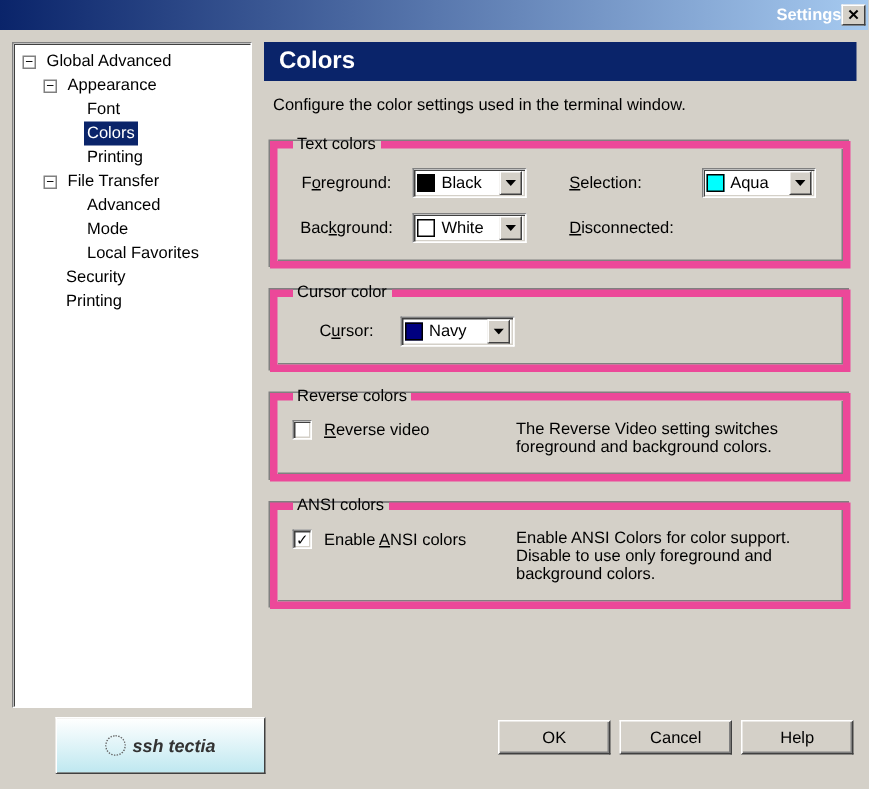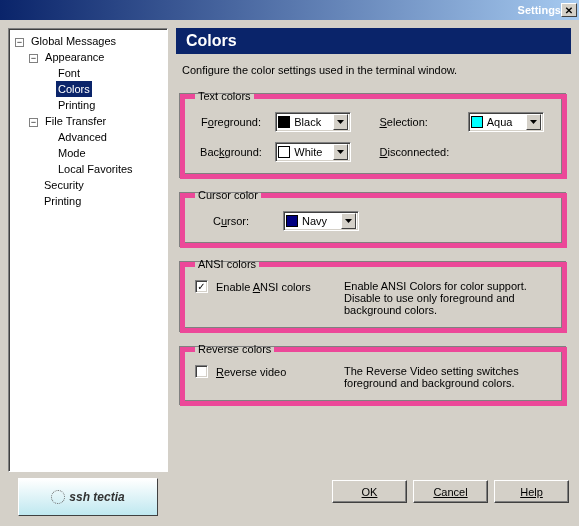--- a/index.html
+++ b/index.html
@@ -89,21 +89,21 @@
   margin-bottom: 10px;
 }
 .desc { margin: 0 6px 14px 6px; }
 fieldset {
   border: 5px solid #ec4899;
   box-shadow: -1px -1px 0 #808080, inset -1px -1px 0 #808080;
   margin: 0 4px 10px 4px;
   padding: 10px 10px 12px 10px;
 }
 legend { padding: 0 3px; }
-.row { display: flex; align-items: center; gap: 16px; margin-bottom: 8px; }
+.row { display: flex; align-items: center; gap: 0; margin-bottom: 8px; }
 .row:last-child { margin-bottom: 0; }
 .label { width: 72px; text-align: center; }
 .label2 { width: 80px; text-align: left; }
 .accel { text-decoration: underline; }
 .color-select {
   width: 76px;
   height: 20px;
   background: #fff;
   border: 1px solid;
   border-color: #808080 #fff #fff #808080;
@@ -142,37 +142,36 @@
   display: flex; align-items: center; justify-content: center;
   font-size: 10px;
 }
 .chk-label { width: 120px; padding-top: 1px; }
 .chk-desc { flex: 1; }
 .footer {
   display: flex;
   justify-content: flex-end;
   gap: 6px;
   padding: 0 10px 10px 0;
-  text-decoration: underline;
 }
 .btn {
   min-width: 75px;
   height: 23px;
   background: #d4d0c8;
   border: 1px solid;
   border-color: #fff #404040 #404040 #fff;
   box-shadow: inset -1px -1px 0 #808080;
   display: flex;
   align-items: center;
   justify-content: center;
   cursor: default;
 }
 .logo-box {
   position: absolute;
-  left: 18px;
+  left: 37px;
   bottom: 10px;
   width: 140px;
   height: 38px;
   background: linear-gradient(to bottom, #fff, #bfe8f0);
   border: 1px solid;
   border-color: #fff #404040 #404040 #fff;
   display: flex;
   align-items: center;
   justify-content: center;
   font-style: italic;
@@ -196,21 +195,21 @@
     <span>✕</span>
   </div>
 </div>
 
 <div class="body">
   <div class="tree-panel">
     <div class="tree">
       <ul>
         <li>
           <span class="toggle">−</span>
-          <span class="tree-node">Global Messages</span>
+          <span class="tree-node">Global Advanced</span>
           <ul>
             <li>
               <span class="toggle">−</span>
               <span class="tree-node">Appearance</span>
               <ul>
                 <li><span class="spacer-toggle"></span><span class="tree-node">Font</span></li>
                 <li><span class="spacer-toggle"></span><span class="tree-node selected">Colors</span></li>
                 <li><span class="spacer-toggle"></span><span class="tree-node">Printing</span></li>
               </ul>
             </li>
@@ -285,40 +284,40 @@
           <span class="dd-arrow">
               <svg viewBox="0 0 7 4">
                 <polygon points="0,0 7,0 3.5,4" fill="#000"></polygon>
               </svg>
             </span>
         </div>
       </div>
     </fieldset>
 
     <fieldset>
+      <legend>Reverse colors</legend>
+      <div class="chk-row">
+        <div class="chkbox">
+            <span id="rev-chk"></span>
+          </div>
+        <div class="chk-label"><span></span><span class="accel">R</span><span>everse video</span></div>
+        <div class="chk-desc">The Reverse Video setting switches foreground and background colors.</div>
+      </div>
+    </fieldset>
+
+    <fieldset>
       <legend>ANSI colors</legend>
       <div class="chk-row">
         <div class="chkbox">
             <span id="ansi-chk">✓</span>
           </div>
         <div class="chk-label"><span>Enable </span><span class="accel">A</span><span>NSI colors</span></div>
         <div class="chk-desc">Enable ANSI Colors for color support. Disable to use only foreground and background colors.</div>
       </div>
     </fieldset>
-
-    <fieldset>
-      <legend>Reverse colors</legend>
-      <div class="chk-row">
-        <div class="chkbox">
-            <span id="rev-chk"></span>
-          </div>
-        <div class="chk-label"><span></span><span class="accel">R</span><span>everse video</span></div>
-        <div class="chk-desc">The Reverse Video setting switches foreground and background colors.</div>
-      </div>
-    </fieldset>
   </div>
 </div>
 
 <div class="logo-box">
   <span class="logo-dots"></span>
   <span>ssh tectia</span>
 </div>
 
 <div class="footer">
   <div class="btn">OK</div>

